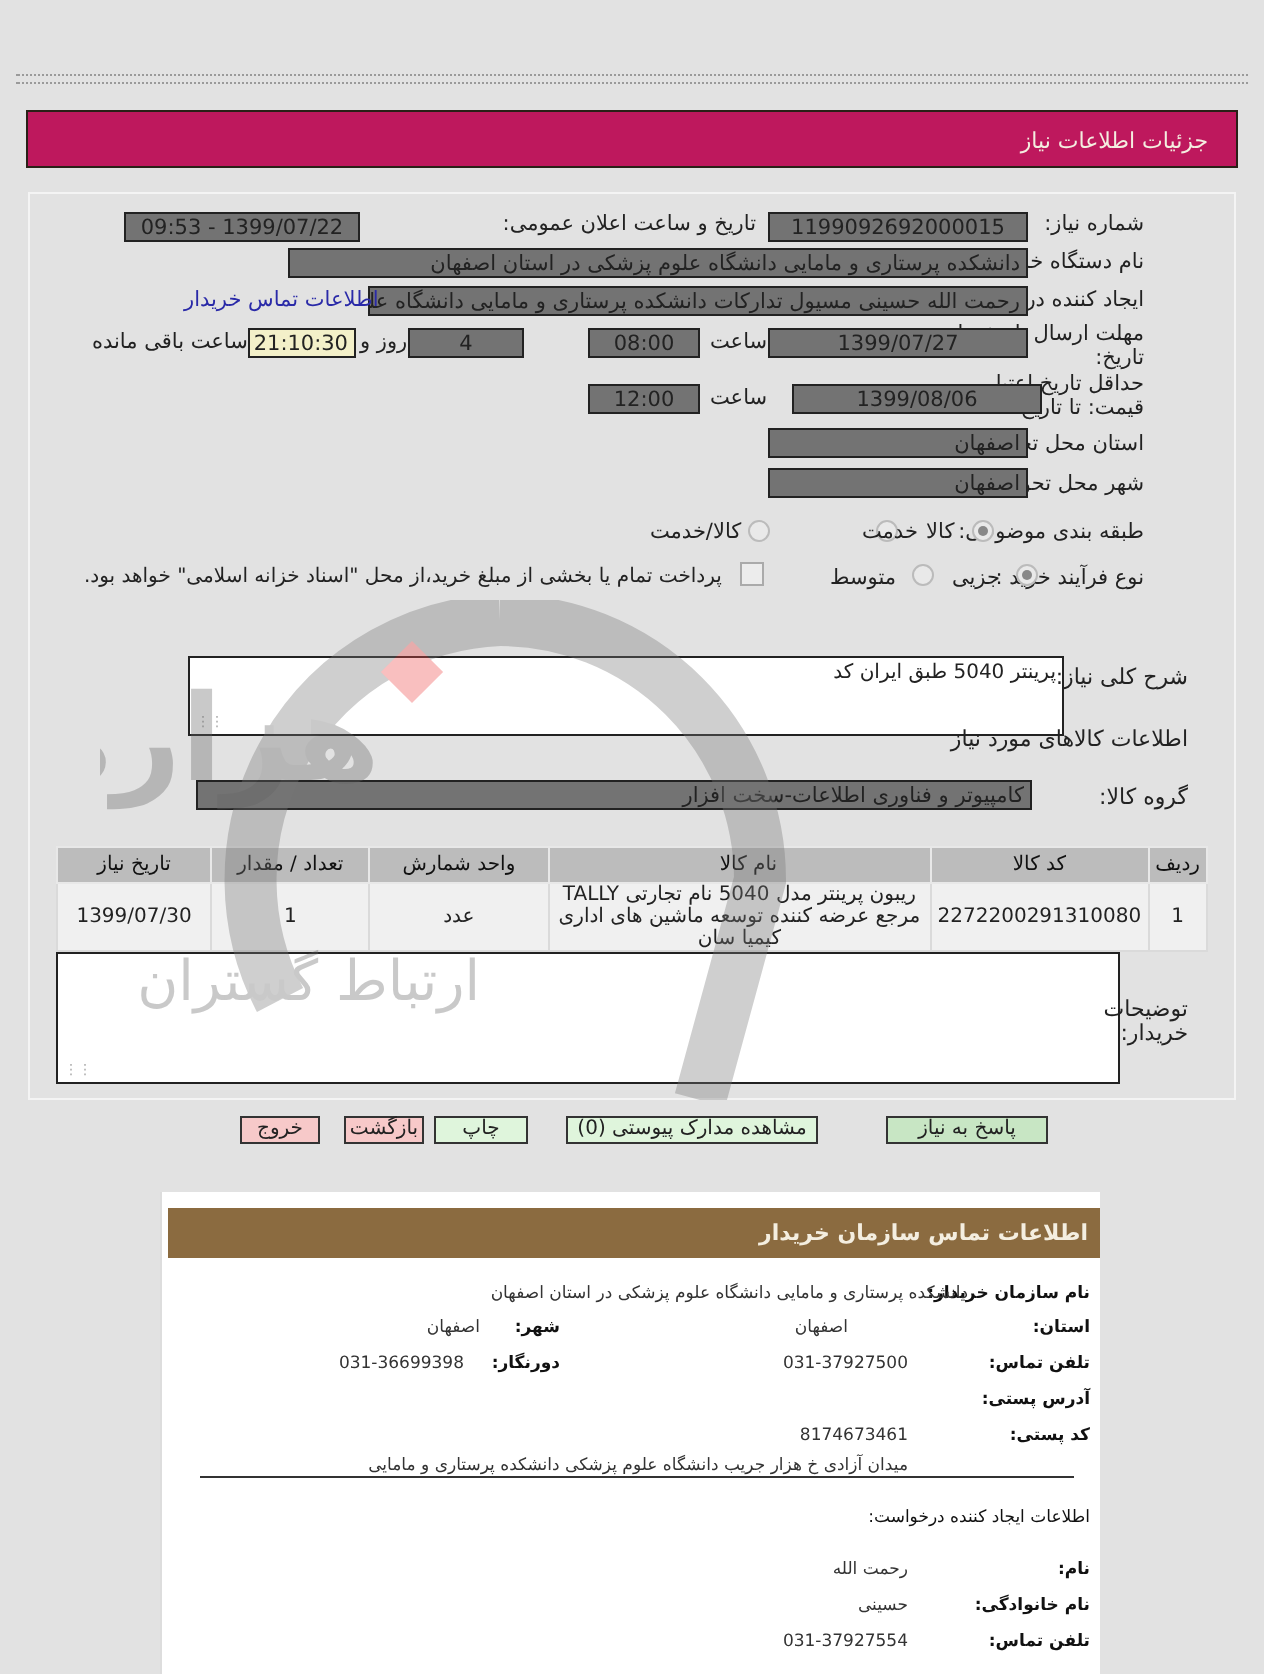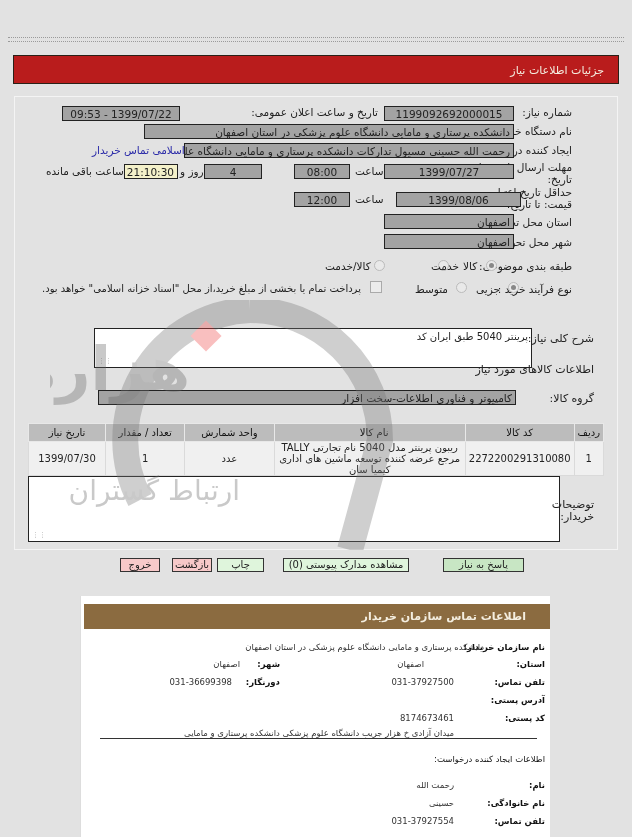--- a/index.html
+++ b/index.html
@@ -6,27 +6,27 @@
   body {
     width:632px; height:837px; overflow:hidden; position:relative;
     background:#e2e2e2;
     font-family:"DejaVu Sans", sans-serif;
     font-size:10px; color:#222;
     direction:rtl;
   }
   .dotted-sep { position:absolute; left:8px; right:8px; top:37px; height:3px;
     border-top:1px dotted #9a9a9a; border-bottom:1px dotted #9a9a9a; }
   .title-bar { position:absolute; left:13px; right:13px; top:55px; height:29px;
-    background:#b91c1c; border:1px solid #2a2017; color:#f4eee0;
+    background:#be185d; border:1px solid #2a2017; color:#f4eee0;
     font-size:11px; line-height:29px; padding-right:14px; box-sizing:border-box; }
   .main-panel { position:absolute; left:14px; right:14px; top:96px; height:452px;
     border:1px solid #f4f4f4; background:#e2e2e2; }
   .lbl { position:absolute; font-size:10.5px; color:#222; white-space:nowrap; }
   .lbl.bold { font-weight:normal; font-size:11px; }
-  .box { position:absolute; background:#a3a3a3; border:1px solid #222; height:15px;
+  .box { position:absolute; background:#737373; border:1px solid #222; height:15px;
     line-height:15px; font-size:10.5px; white-space:nowrap; overflow:hidden; box-sizing:border-box; padding:0 3px; }
   .box.center { text-align:center; }
   .box.yellow { background:#f3f0c9; }
   .link { position:absolute; color:#2a2aa8; font-size:10.5px; white-space:nowrap; cursor:pointer; }
   .radio { position:absolute; width:11px; height:11px; border-radius:50%;
     border:1px solid #bbb; background:#e9e9e9; box-sizing:border-box; }
   .radio.on::after { content:""; position:absolute; left:2px; top:2px; width:5px; height:5px; border-radius:50%; background:#888; }
   .check { position:absolute; width:12px; height:12px; border:1px solid #aaa; background:#ececec; box-sizing:border-box; }
   .textarea { position:absolute; background:#fff; border:1px solid #222; box-sizing:border-box; font-size:10px; padding:2px 3px; }
   .grip { position:absolute; left:3px; bottom:2px; color:#aaa; font-size:7px; direction:ltr; }
@@ -35,21 +35,21 @@
   table.items th { background:#bcbcbc; font-weight:normal; color:#111; height:17px; border:1px solid #e8e8e8; padding:0 3px; }
   table.items td { background:#f0f0f0; height:28px; border:1px solid #dadada; text-align:center; padding:0 3px; line-height:11px; }
   .btn { position:absolute; top:558px; height:14px; box-sizing:border-box; border:1px solid #333; font-size:10px;
     line-height:12px; text-align:center; cursor:pointer; white-space:nowrap; }
   .btn.green { background:#dff5dc; }
   .btn.pink { background:#f7c9c9; }
   .btn.darkgreen { background:#c8e6c4; }
 
   .contact { position:absolute; left:80px; top:596px; width:469px; height:241px; background:#fff; border-left:1px solid #ddd; }
   .contact-bar { position:absolute; left:3px; right:0; top:8px; height:25px; background:#8b6b40; color:#f4eee0;
-    font-size:11px; font-weight:bold; line-height:25px; padding-right:24px; box-sizing:border-box; }
+    font-size:11px; font-weight:bold; line-height:25px; padding-right:6px; box-sizing:border-box; }
   .c { position:absolute; font-size:8.5px; color:#333; white-space:nowrap; }
   .c.k { font-weight:bold; color:#111;padding-left:40px; }
   .hr { position:absolute; left:40px; right:20px; top:738px; height:1px; background:#333; }
 
   .watermark { position:absolute; left:50px; top:300px; width:400px; height:250px; pointer-events:none; opacity:0.35; }
 </style>
 </head>
 <body>
 
 <div class="dotted-sep"></div>
@@ -60,21 +60,21 @@
 <span class="lbl" style="right:60px;top:106px;">شماره نیاز:</span>
 <div class="box center" style="left:384px;top:106px;width:130px;">1199092692000015</div>
 <span class="lbl" style="right:254px;top:106px;">تاریخ و ساعت اعلان عمومی:</span>
 <div class="box center" style="left:62px;top:106px;width:118px;">1399/07/22 - 09:53</div>
 
 <span class="lbl" style="right:60px;top:125px;">نام دستگاه خریدار:</span>
 <div class="box" style="left:144px;top:124px;width:370px;">دانشکده پرستاری و مامایی دانشگاه علوم پزشکی در استان اصفهان</div>
 
 <span class="lbl" style="right:60px;top:144px;">ایجاد کننده درخواست:</span>
 <div class="box" style="left:184px;top:143px;width:330px;">رحمت الله حسینی مسیول تدارکات دانشکده پرستاری و مامایی دانشگاه علو</div>
-<span class="link" style="left:92px;top:144px;">اسلامی تماس خریدار</span>
+<span class="link" style="left:92px;top:144px;">اطلاعات تماس خریدار</span>
 
 <span class="lbl" style="right:60px;top:161px;">مهلت ارسال پاسخ: تا</span>
 <span class="lbl" style="right:60px;top:173px;">تاریخ:</span>
 <div class="box center" style="left:384px;top:164px;width:130px;">1399/07/27</div>
 <span class="lbl" style="left:355px;top:165px;">ساعت</span>
 <div class="box center" style="left:294px;top:164px;width:56px;">08:00</div>
 <div class="box center" style="left:204px;top:164px;width:58px;">4</div>
 <span class="lbl" style="left:180px;top:165px;">روز و</span>
 <div class="box center yellow" style="left:124px;top:164px;width:54px;">21:10:30</div>
 <span class="lbl" style="left:46px;top:165px;">ساعت باقی مانده</span>

